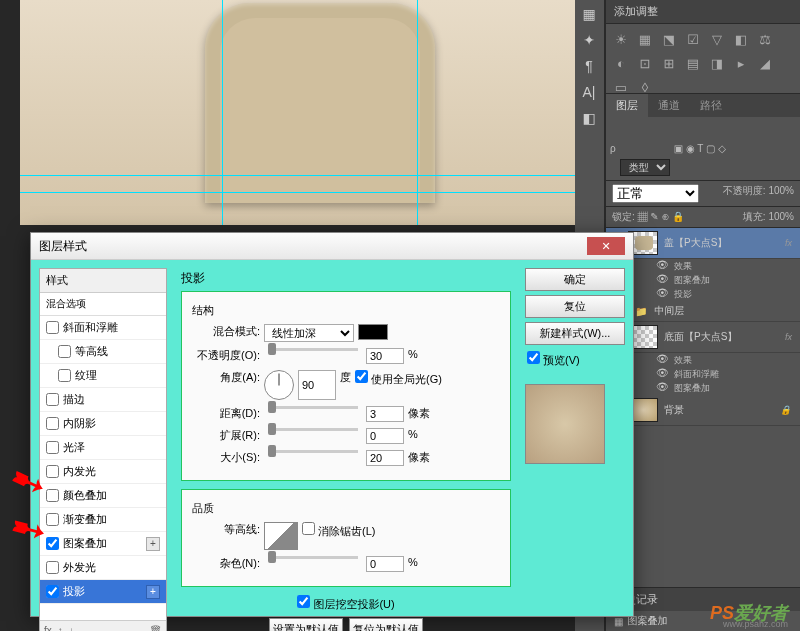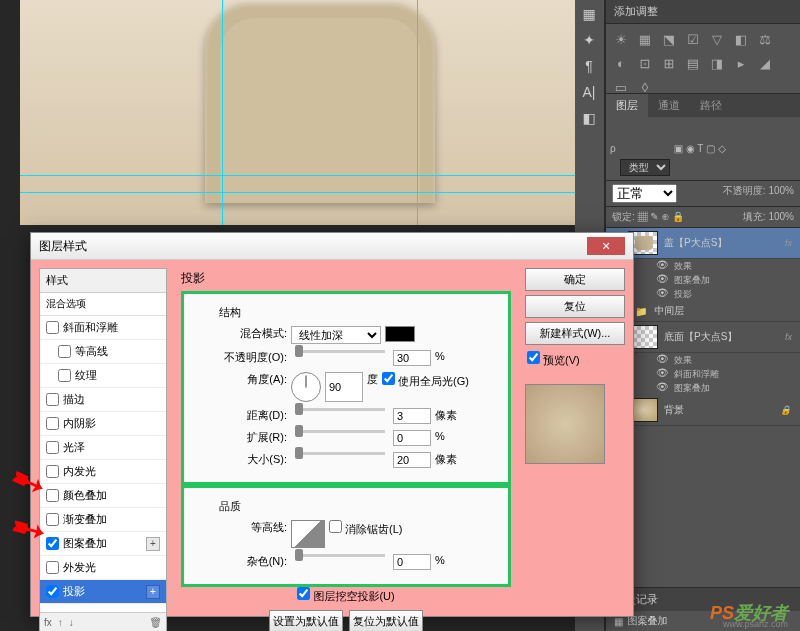--- a/index.html
+++ b/index.html
@@ -38,35 +38,35 @@
 .layer-thumb.checker2 { background: repeating-conic-gradient(#fff 0 25%, #ccc 0 50%) 0 0/8px 8px; position: relative; }
 .layer-thumb.gradient { background: radial-gradient(#e8d8b8, #b8a070); }
 .layer-fx { margin-left: auto; font-style: italic; font-size: 9px; color: #999; padding-right: 4px; }
 .layer-sub { padding-left: 50px; font-size: 9px; color: #bbb; display: flex; align-items: center; }
 .layer-sub .layer-eye { font-size: 10px; }
 .history-panel { border-top: 1px solid #2a2a2a; }
 .history-header { background: #424242; padding: 4px 8px; font-size: 11px; color: #ccc; }
 .history-item { padding: 3px 8px; font-size: 10px; color: #ccc; display: flex; align-items: center; gap: 4px; }
 
 
-.dialog { position: absolute; top: 232px; left: 30px; width: 604px; height: 385px; background: #fca5a5; border: 1px solid #888; box-shadow: 0 4px 20px rgba(0,0,0,0.5); display: flex; flex-direction: column; }
+.dialog { position: absolute; top: 232px; left: 30px; width: 604px; height: 385px; background: #5eead4; border: 1px solid #888; box-shadow: 0 4px 20px rgba(0,0,0,0.5); display: flex; flex-direction: column; }
 .dialog-titlebar { background: linear-gradient(#fdfdfd, #e8e8e8); padding: 4px 8px; font-size: 12px; display: flex; align-items: center; border-bottom: 1px solid #ccc; }
 .dialog-close { margin-left: auto; width: 38px; height: 18px; background: #c75050; color: white; display: flex; align-items: center; justify-content: center; font-size: 11px; }
 .dialog-body { flex: 1; display: flex; padding: 8px; gap: 8px; }
 .styles-col { width: 128px; border: 1px solid #aaa; display: flex; flex-direction: column; background: #fff; }
 .styles-header { background: #f0f0f0; padding: 4px 6px; font-size: 11px; border-bottom: 1px solid #ccc; }
 .styles-subheader { padding: 4px 6px; font-size: 10px; border-bottom: 1px solid #ddd; background: #fff; }
 .style-item { padding: 4px 6px; font-size: 11px; border-bottom: 1px solid #eee; display: flex; align-items: center; gap: 4px; position: relative; }
 .style-item.selected { background: #3875d7; color: white; }
 .style-item .plus { margin-left: auto; width: 14px; height: 14px; background: #e8e8e8; border: 1px solid #aaa; display: flex; align-items: center; justify-content: center; font-size: 10px; color: #555; }
 .style-item.selected .plus { background: #5a8de0; border-color: #3060b0; color: white; }
 .styles-footer { margin-top: auto; padding: 4px; display: flex; gap: 6px; border-top: 1px solid #ccc; background: #f0f0f0; font-size: 10px; color: #666; }
 .settings-col { flex: 1; padding: 0 6px; }
 .settings-title { font-size: 12px; padding: 2px 0 4px; }
-.settings-group { border: 3px solid #22c55e; padding: 8px 25px; background: #fafafa; }
+.settings-group { border: 1px solid #22c55e; padding: 8px 0; margin-bottom: 8px; background: #fafafa; }
 .settings-group-title { font-size: 11px; margin: -14px 0 6px 6px; background: #fafafa; display: inline-block; padding: 0 4px; }
 .setting-row { display: flex; font-size: 11px; margin-bottom: 6px; gap: 4px; }
 .setting-label { width: 78px; text-align: right; }
 .setting-input { width: 38px; border: 1px solid #aaa; padding: 1px 3px; font-size: 11px; background: #fff; }
 .setting-select { border: 1px solid #aaa; padding: 1px 3px; font-size: 11px; background: #fff; width: 90px; }
 .color-swatch { width: 30px; height: 16px; background: #000; border: 1px solid #888; }
 .slider { flex: 1; max-width: 90px; height: 3px; background: #ccc; position: relative; margin: 0 4px; }
 .slider::after { content: ''; position: absolute; width: 8px; height: 12px; background: #888; top: -5px; border-radius: 2px; }
 .angle-dial { width: 30px; height: 30px; border: 1px solid #888; border-radius: 50%; position: relative; background: #fff; }
 .angle-dial::after { content: ''; position: absolute; width: 12px; height: 1px; background: #333; top: 14px; left: 14px; transform-origin: left; transform: rotate(-90deg); }
@@ -132,21 +132,21 @@
         <div class="layers-tab active">图层</div>
         <div class="layers-tab">通道</div>
         <div class="layers-tab">路径</div>
       </div>
       <div class="layers-toolbar">
         <span>ρ</span>
         <select><option>类型</option></select>
         <span>▣ ◉ T ▢ ◇</span>
       </div>
       <div class="layers-row2">
-        <select style="width:65px"><option>正常</option></select>
+        <select style="width:87px"><option>正常</option></select>
         <span><span>不透明度:</span> <span>100%</span></span>
       </div>
       <div class="lock-row">
         <span>锁定:</span> ▦ ✎ ⊕ 🔒
         <span style="float:right"><span>填充:</span> <span>100%</span></span>
       </div>
       <div class="layer-list">
         <div class="layer-item selected">
           <span class="layer-eye">👁</span>
           <div class="layer-thumb checker"></div>

